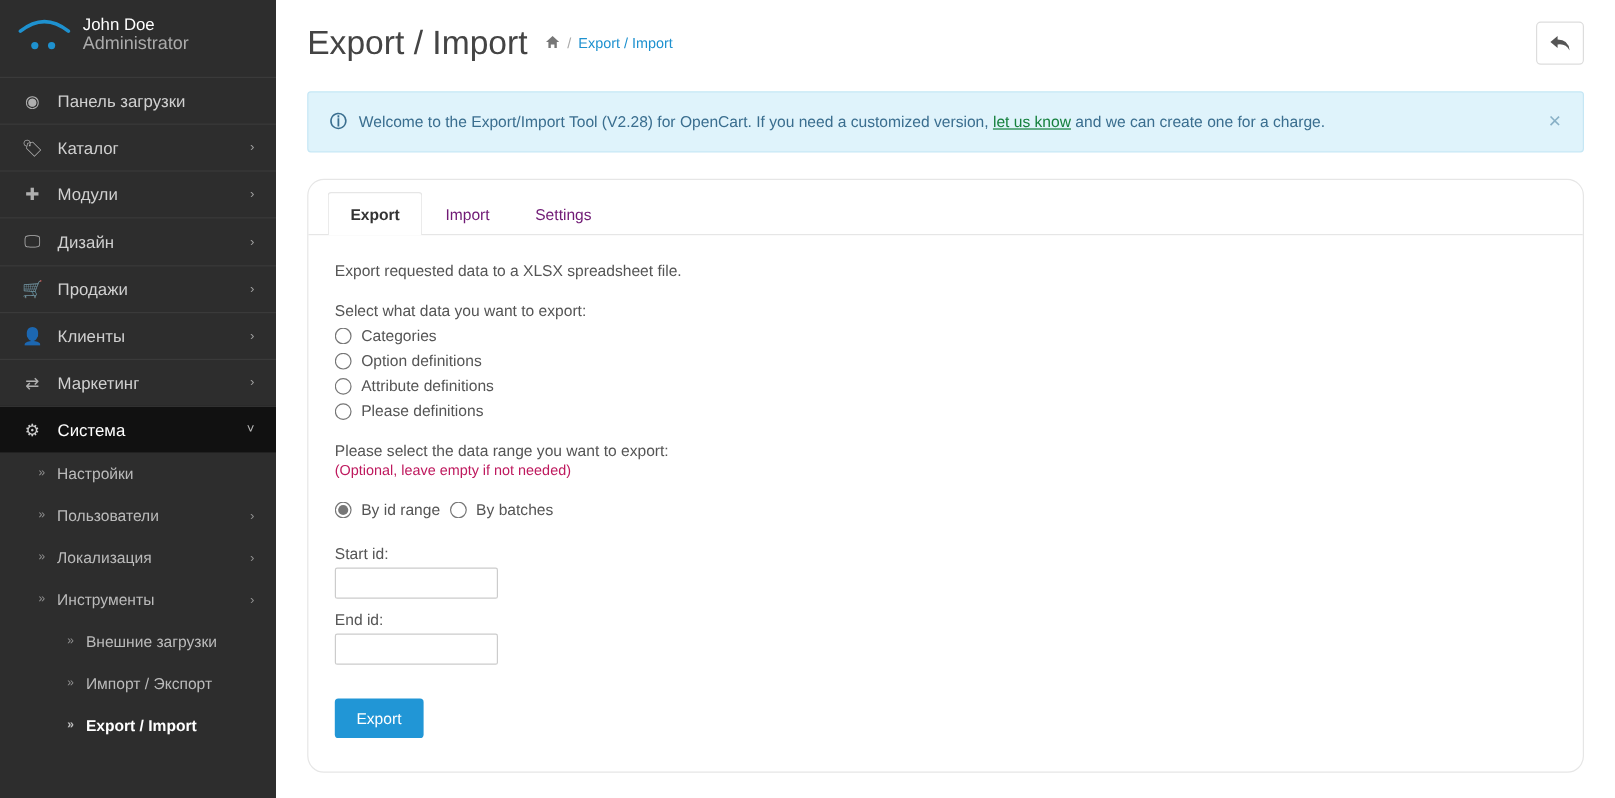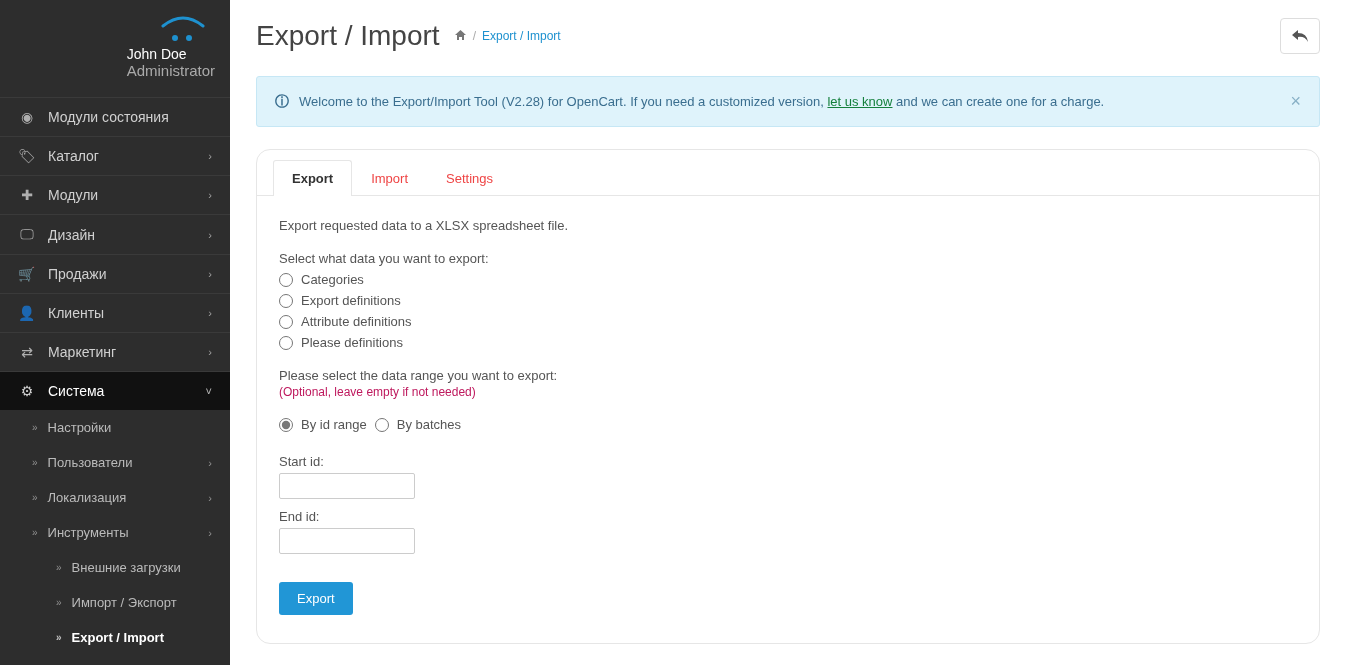--- a/index.html
+++ b/index.html
@@ -1,19 +1,19 @@
 <!DOCTYPE html>
 <html><head>
 <meta charset="utf-8">
 <style>
 * { margin: 0; padding: 0; box-sizing: border-box; }
 body { font-family: -apple-system, BlinkMacSystemFont, "Segoe UI", Helvetica, Arial, sans-serif; font-size: 13px; color: #333; background: #fff; }
 .layout { display: flex; min-height: 665px; }
 .sidebar { width: 230px; background: #2d2d2d; color: #ccc; flex-shrink: 0; }
-.sidebar-header { display: flex; align-items: flex-end; padding: 12px 15px 18px; flex-direction: column; }
+.sidebar-header { display: flex; align-items: flex-start; padding: 12px 15px 18px; }
 .logo { width: 44px; height: 34px; margin-right: 10px; }
 .user-block .name { color: #fff; font-size: 14px; font-weight: 500; }
 .user-block .role { color: #aaa; font-size: 15px; }
 .menu-item { display: flex; align-items: center; padding: 11px 18px; color: #d0d0d0; cursor: pointer; border-top: 1px solid #3a3a3a; font-size: 14px; }
 .menu-item .mi-icon { width: 18px; margin-right: 12px; text-align: center; font-size: 14px; opacity: .8; }
 .menu-item .mi-label { flex: 1; }
 .menu-item .chevron { font-size: 11px; opacity: .7; }
 .menu-item.active { background: #111; color: #fff; }
 .submenu-item { display: flex; align-items: center; padding: 10px 18px 10px 32px; color: #bbb; cursor: pointer; font-size: 13px; }
 .submenu-item .bullet { margin-right: 10px; font-size: 10px; opacity: .7; }
@@ -27,21 +27,21 @@
 .breadcrumb { margin-left: 14px; display: flex; align-items: center; color: #1e91cf; font-size: 12px; }
 .breadcrumb .sep { margin: 0 6px; color: #aaa; }
 .breadcrumb .home-icon { color: #777; }
 .back-btn { margin-left: auto; width: 40px; height: 36px; border: 1px solid #ddd; border-radius: 4px; background: #fff; display: flex; align-items: center; justify-content: center; cursor: pointer; font-size: 16px; color: #555; }
 .alert { background: #dff3fb; border: 1px solid #c6e7f5; border-radius: 3px; padding: 14px 18px; font-size: 13px; color: #3a6e8f; display: flex; align-items: center; margin-bottom: 22px; }
 .alert .alert-icon { margin-right: 10px; font-weight: bold; font-size: 14px; }
 .alert a { color: #15803d; text-decoration: underline; }
 .alert .close { margin-left: auto; color: #88b0c6; cursor: pointer; font-size: 18px; }
 .panel { border: 1px solid #e6e6e6; border-radius: 14px; }
 .tabs { display: flex; border-bottom: 1px solid #e6e6e6; padding: 0 16px; padding-top: 10px; }
-.tab { padding: 10px 18px; color: #ef4444; font-size: 13px; cursor: pointer; border: 1px solid transparent; border-bottom: none; margin-bottom: -1px; border-radius: 3px 3px 0 0; }
+.tab { padding: 10px 18px; color: #701a75; font-size: 13px; cursor: pointer; border: 1px solid transparent; border-bottom: none; margin-bottom: -1px; border-radius: 3px 3px 0 0; }
 .tab.active { border-color: #e6e6e6; background: #fff; color: #333; font-weight: 600; }
 .panel-body { padding: 22px 22px 28px; font-size: 13px; color: #555; }
 .section { margin-bottom: 18px; }
 .radio-row { margin: 6px 0; display: flex; align-items: center; }
 .radio-row input[type=radio] { margin-right: 8px; width: 14px; height: 14px; accent-color: #777; }
 .radio-inline { display: flex; gap: 8px; margin: 12px 0 16px; }
 .help { color: #be185d; font-size: 12px; margin-top: 2px; }
 .field-group { margin-bottom: 10px; }
 .field-group label { display: block; margin-bottom: 4px; }
 .field-group input[type=text] { width: 136px; height: 26px; border: 1px solid #ccc; border-radius: 2px; padding: 3px 6px; font-size: 13px; }
@@ -60,21 +60,21 @@
       </svg>
       <div class="user-block">
         <div class="name">John Doe</div>
         <div class="role">Administrator</div>
       </div>
     </div>
 
     <div id="menu">
         <div class="menu-item">
           <span class="mi-icon">◉</span>
-          <span class="mi-label">Модули состояния</span>
+          <span class="mi-label">Панель загрузки</span>
         </div>
         <div class="menu-item">
           <span class="mi-icon">🏷</span>
           <span class="mi-label">Каталог</span>
           <span class="chevron">›</span>
         </div>
         <div class="menu-item">
           <span class="mi-icon">✚</span>
           <span class="mi-label">Модули</span>
           <span class="chevron">›</span>
@@ -177,21 +177,21 @@
 
         <div class="section">
           <div>Select what data you want to export:</div>
           <div id="export-options">
               <div class="radio-row">
                 <input type="radio" name="datatype" style="">
                 <span>Categories</span>
               </div>
               <div class="radio-row">
                 <input type="radio" name="datatype" style="">
-                <span>Export definitions</span>
+                <span>Option definitions</span>
               </div>
               <div class="radio-row">
                 <input type="radio" name="datatype" style="">
                 <span>Attribute definitions</span>
               </div>
               <div class="radio-row">
                 <input type="radio" name="datatype" style="">
                 <span>Please definitions</span>
               </div>
             </div>

